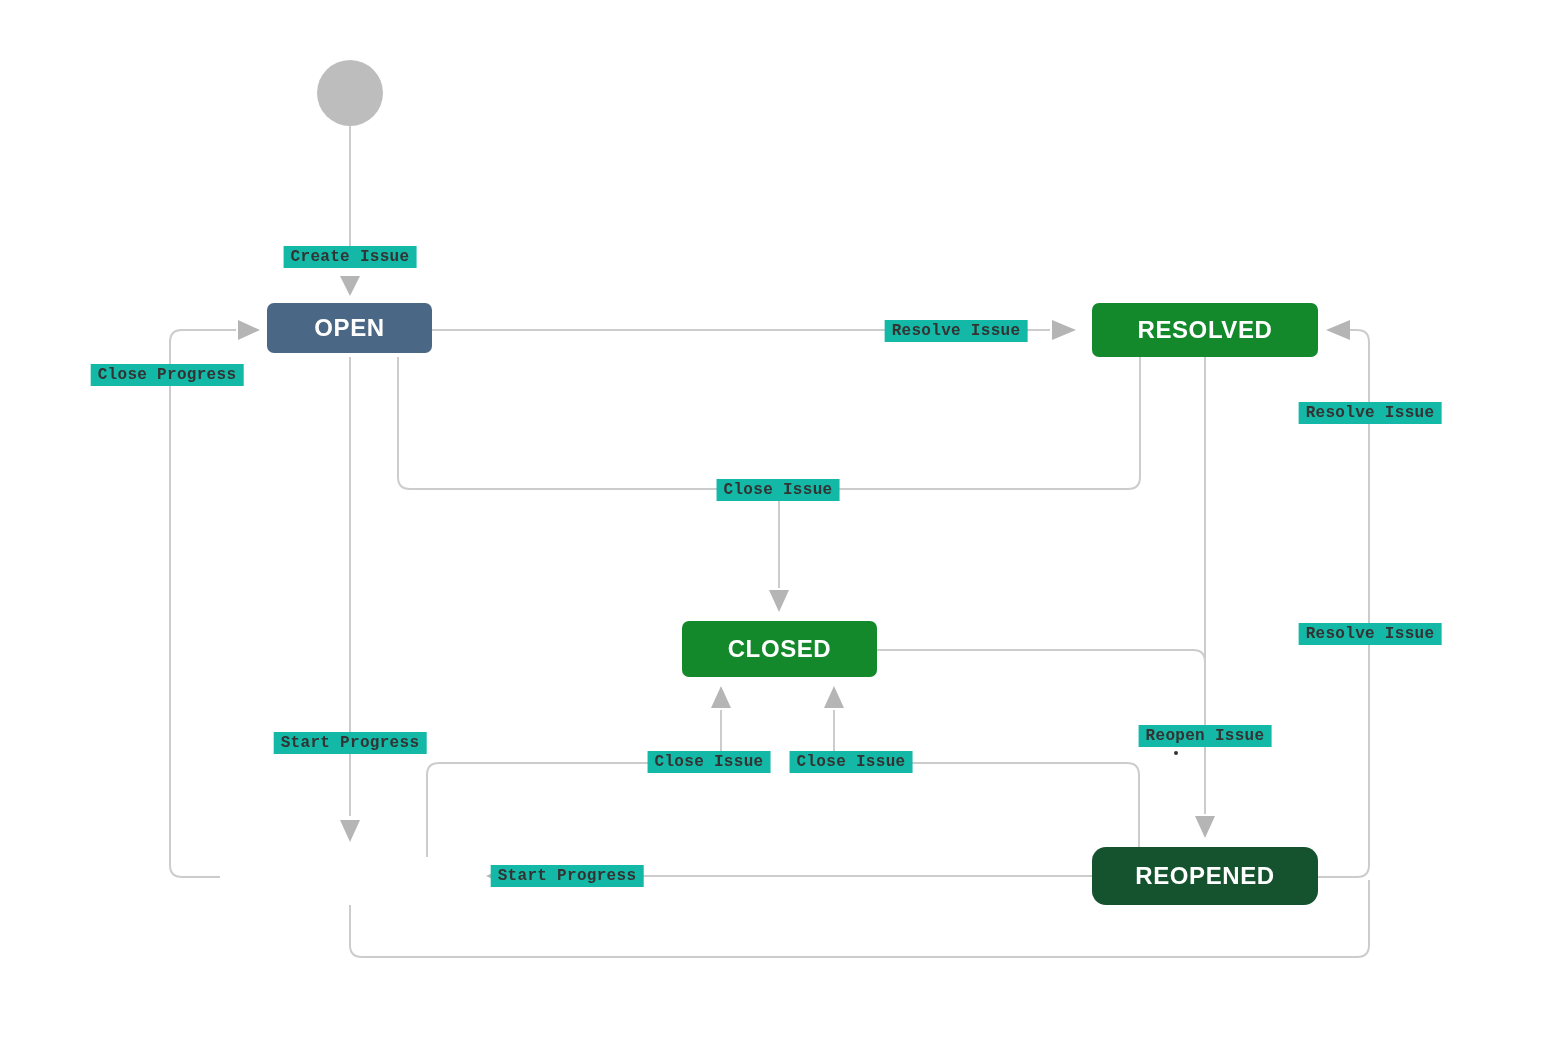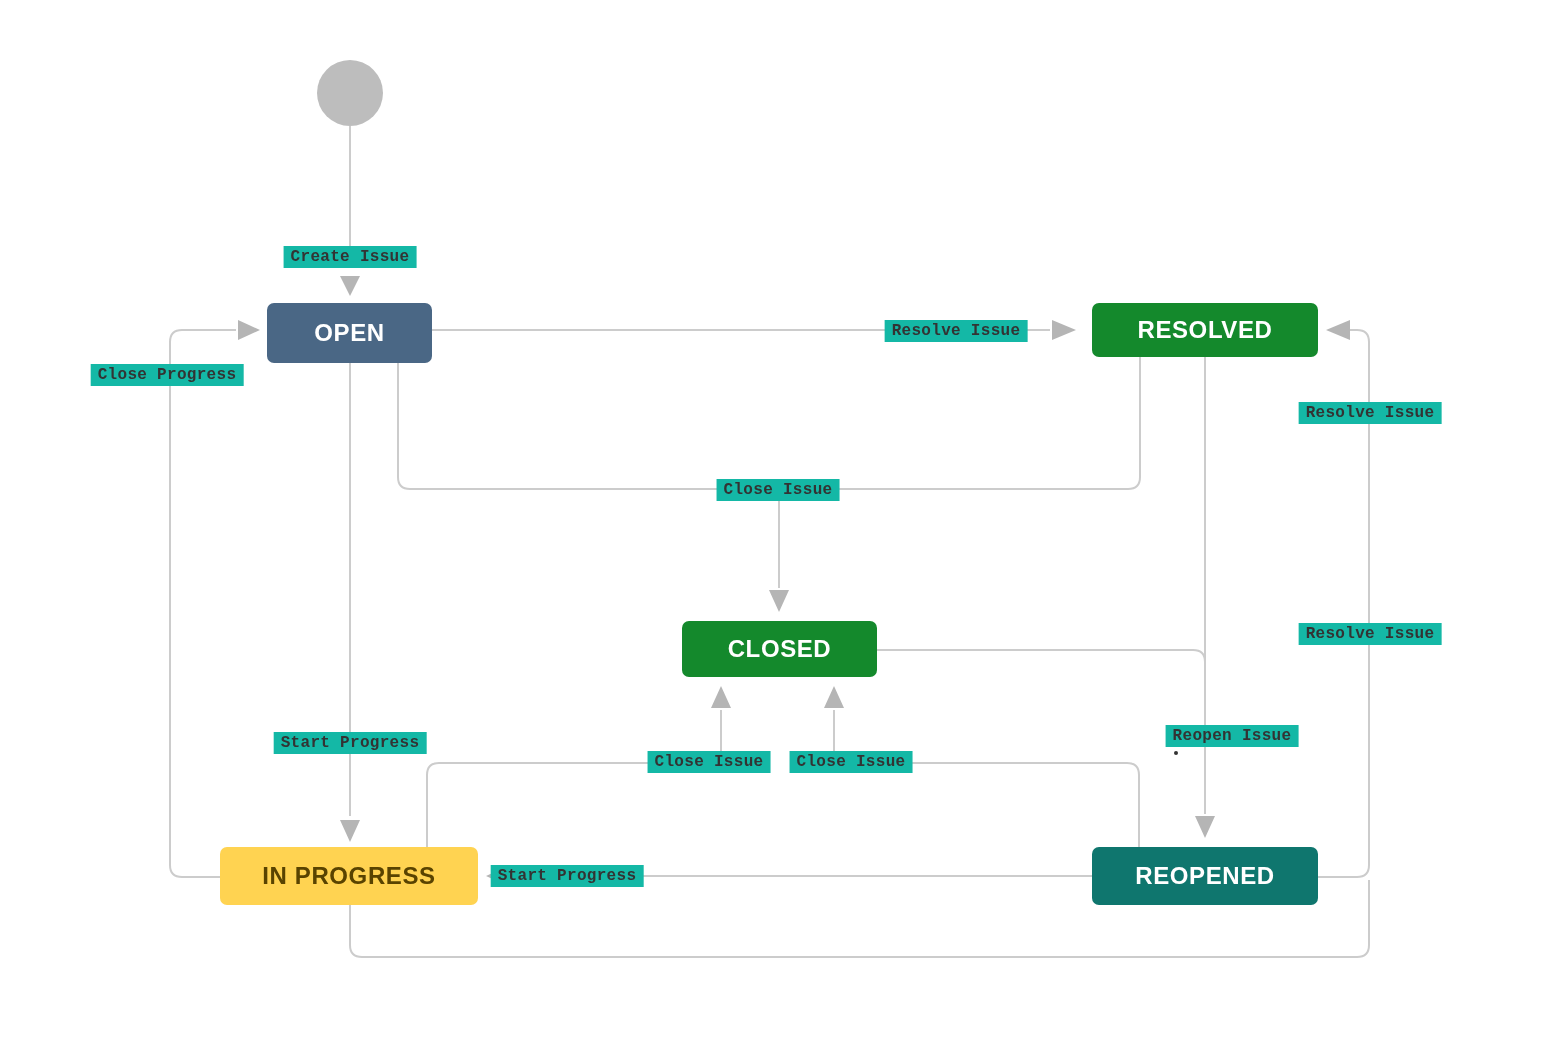--- a/index.html
+++ b/index.html
@@ -104,35 +104,34 @@
   <div class="edge-label" style="left: 956px; top: 331px; color: rgb(51, 51, 51);">Resolve Issue</div>
 
   <div class="edge-label" style="left: 167px; top: 375px; color: rgb(51, 51, 51);">Close Progress</div>
 
   <div class="edge-label" style="left: 778px; top: 490px; color: rgb(51, 51, 51);">Close Issue</div>
 
   <div class="edge-label" style="left: 1370px; top: 413px; color: rgb(51, 51, 51);">Resolve Issue</div>
 
   <div class="edge-label" style="left: 1370px; top: 634px; color: rgb(51, 51, 51);">Resolve Issue</div>
 
-  <div class="edge-label" style="left: 1205px; top: 736px; color: rgb(51, 51, 51); margin-left: 27px;">Reopen Issue</div>
+  <div class="edge-label" style="left: 1205px; top: 736px; color: rgb(51, 51, 51);">Reopen Issue</div>
 
   <div class="label-dot" style="left: 1174px; top: 751px; background-color: rgb(51, 51, 51);"></div>
 
   <div class="edge-label" style="left: 350px; top: 743px; color: rgb(51, 51, 51);">Start Progress</div>
 
   <div class="edge-label" style="left: 709px; top: 762px; color: rgb(51, 51, 51);">Close Issue</div>
 
   <div class="edge-label" style="left: 851px; top: 762px; color: rgb(51, 51, 51);">Close Issue</div>
 
   <div class="edge-label" style="left: 567px; top: 876px; color: rgb(51, 51, 51);">Start Progress</div>
 
-  <div class="node" style="left: 267px; top: 303px; width: 165px; height: 60px; background-color: rgb(74, 103, 133); color: rgb(255, 255, 255);">OPEN</div>
+  <div class="node" style="left: 267px; top: 303px; width: 165px; height: 50px; background-color: rgb(74, 103, 133); color: rgb(255, 255, 255);">OPEN</div>
 
   <div class="node" style="left: 682px; top: 621px; width: 195px; height: 56px; background-color: rgb(20, 137, 44); color: rgb(255, 255, 255);">CLOSED</div>
 
   <div class="node" style="left: 1092px; top: 303px; width: 226px; height: 54px; background-color: rgb(20, 137, 44); color: rgb(255, 255, 255);">RESOLVED</div>
 
-  <div class="node" style="left: 220px; top: 847px; width: 258px; height: 58px; background-color: rgb(255, 211, 81); color: rgb(89, 67, 0);">IN PROGRESS</div>
 
-  <div class="node" style="left: 1092px; top: 847px; width: 226px; height: 58px; background-color: #0f766e; color: rgb(255, 255, 255);">REOPENED</div>
+  <div class="node" style="left: 1092px; top: 847px; width: 226px; height: 58px; background-color: #14532d; color: rgb(255, 255, 255); border-radius: 14px;">REOPENED</div>
 
 </div>
 
 </body></html>

